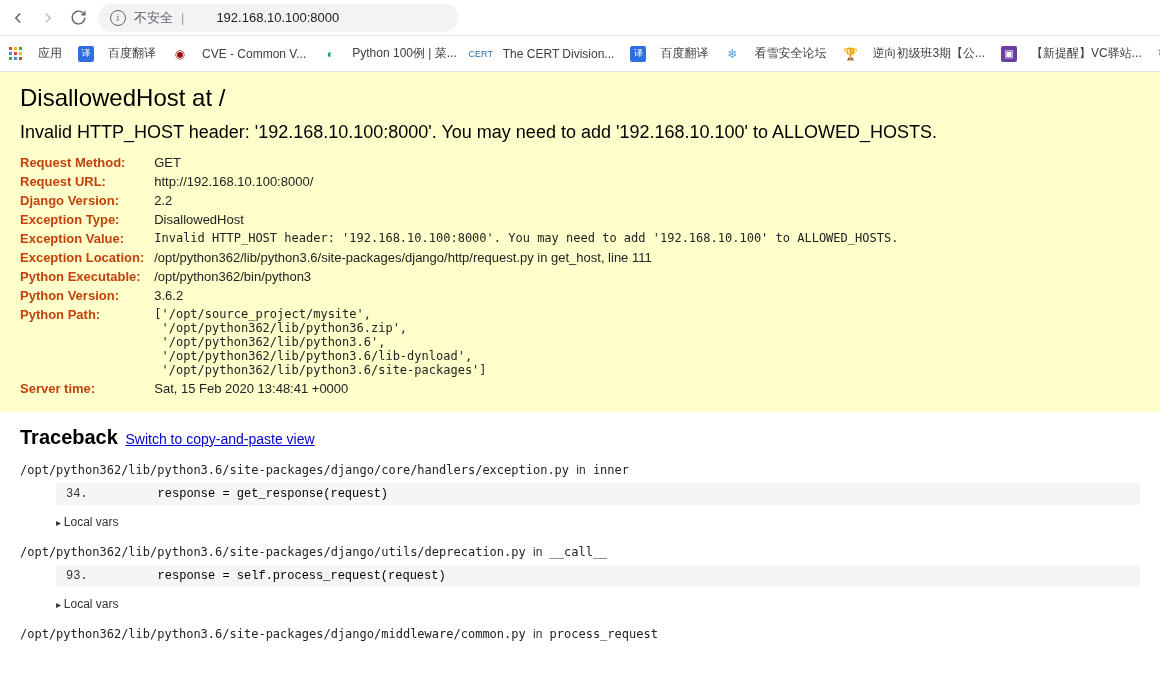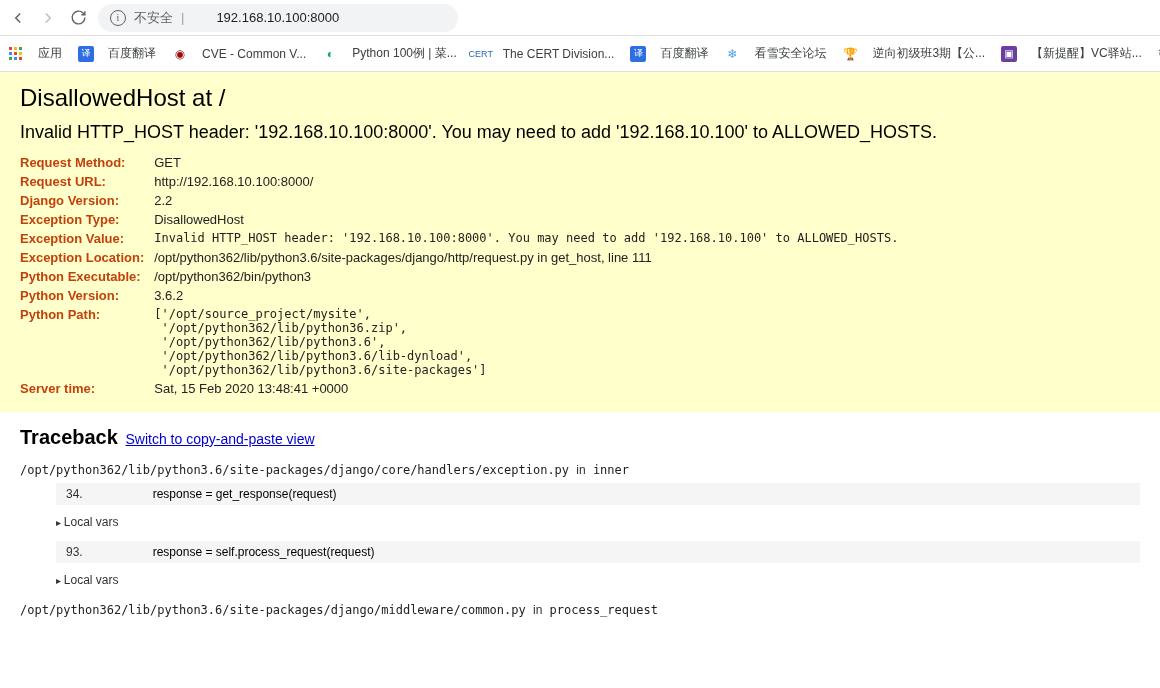--- a/index.html
+++ b/index.html
@@ -30,21 +30,21 @@
     table.meta td.mono, table.meta td .mono { font-family: "Microsoft YaHei", "SimSun", monospace; font-size: 12px; }
 
     .traceback-hdr { padding: 14px 20px 8px; }
     .traceback-hdr h2 { display: inline; font-size: 20px; font-weight: 700; }
     .traceback-hdr a { color: #0000cc; text-decoration: underline; font-size: 14px; margin-left: 4px; }
 
     .frames { padding: 0 20px 10px; }
     .frame-loc { font-family: "Microsoft YaHei", "SimSun", monospace; font-size: 12px; padding: 6px 0 4px; color: #222; }
     .frame-loc .in { font-family: "Segoe UI", Arial, sans-serif; color: #333; }
     .frame-loc .fn { font-family: "Microsoft YaHei", "SimSun", monospace; }
-    .code-ctx { background: #f5f5f5; margin: 2px 0 6px 36px; padding: 4px 10px; font-family: Liberation Sans, sans-serif; font-size: 12px; display: flex; gap: 70px; }
+    .code-ctx { background: #f5f5f5; margin: 2px 0 6px 36px; padding: 4px 10px; font-family: Liberation Mono, monospace; font-size: 12px; display: flex; gap: 70px; }
     .code-ctx .ln { color: #333; }
     .local-vars { margin-left: 36px; font-size: 12px; color: #333; padding: 4px 0 10px; cursor: pointer; }
     .local-vars::before { content: "▸ "; font-size: 10px; }
   </style>
 </head>
 <body>
 
 <div class="browser-chrome">
   <span class="nav-btn">
     <svg width="18" height="18" viewBox="0 0 24 24" fill="none" stroke="#5f6368" stroke-width="2">
@@ -186,20 +186,25 @@
     <span>/opt/python362/lib/python3.6/site-packages/django/core/handlers/exception.py</span>
     <span class="in">in</span>
     <span class="fn">inner</span>
   </div>
   <div class="code-ctx">
     <span class="ln">34.</span>
     <span>response = get_response(request)</span>
   </div>
   <div class="local-vars">Local vars</div>
 
+  <div class="frame-loc">
+    <span>/opt/python362/lib/python3.6/site-packages/django/utils/deprecation.py</span>
+    <span class="in">in</span>
+    <span class="fn">__call__</span>
+  </div>
   <div class="code-ctx">
     <span class="ln">93.</span>
     <span>response = self.process_request(request)</span>
   </div>
   <div class="local-vars">Local vars</div>
 
   <div class="frame-loc">
     <span>/opt/python362/lib/python3.6/site-packages/django/middleware/common.py</span>
     <span class="in">in</span>
     <span class="fn">process_request</span>

